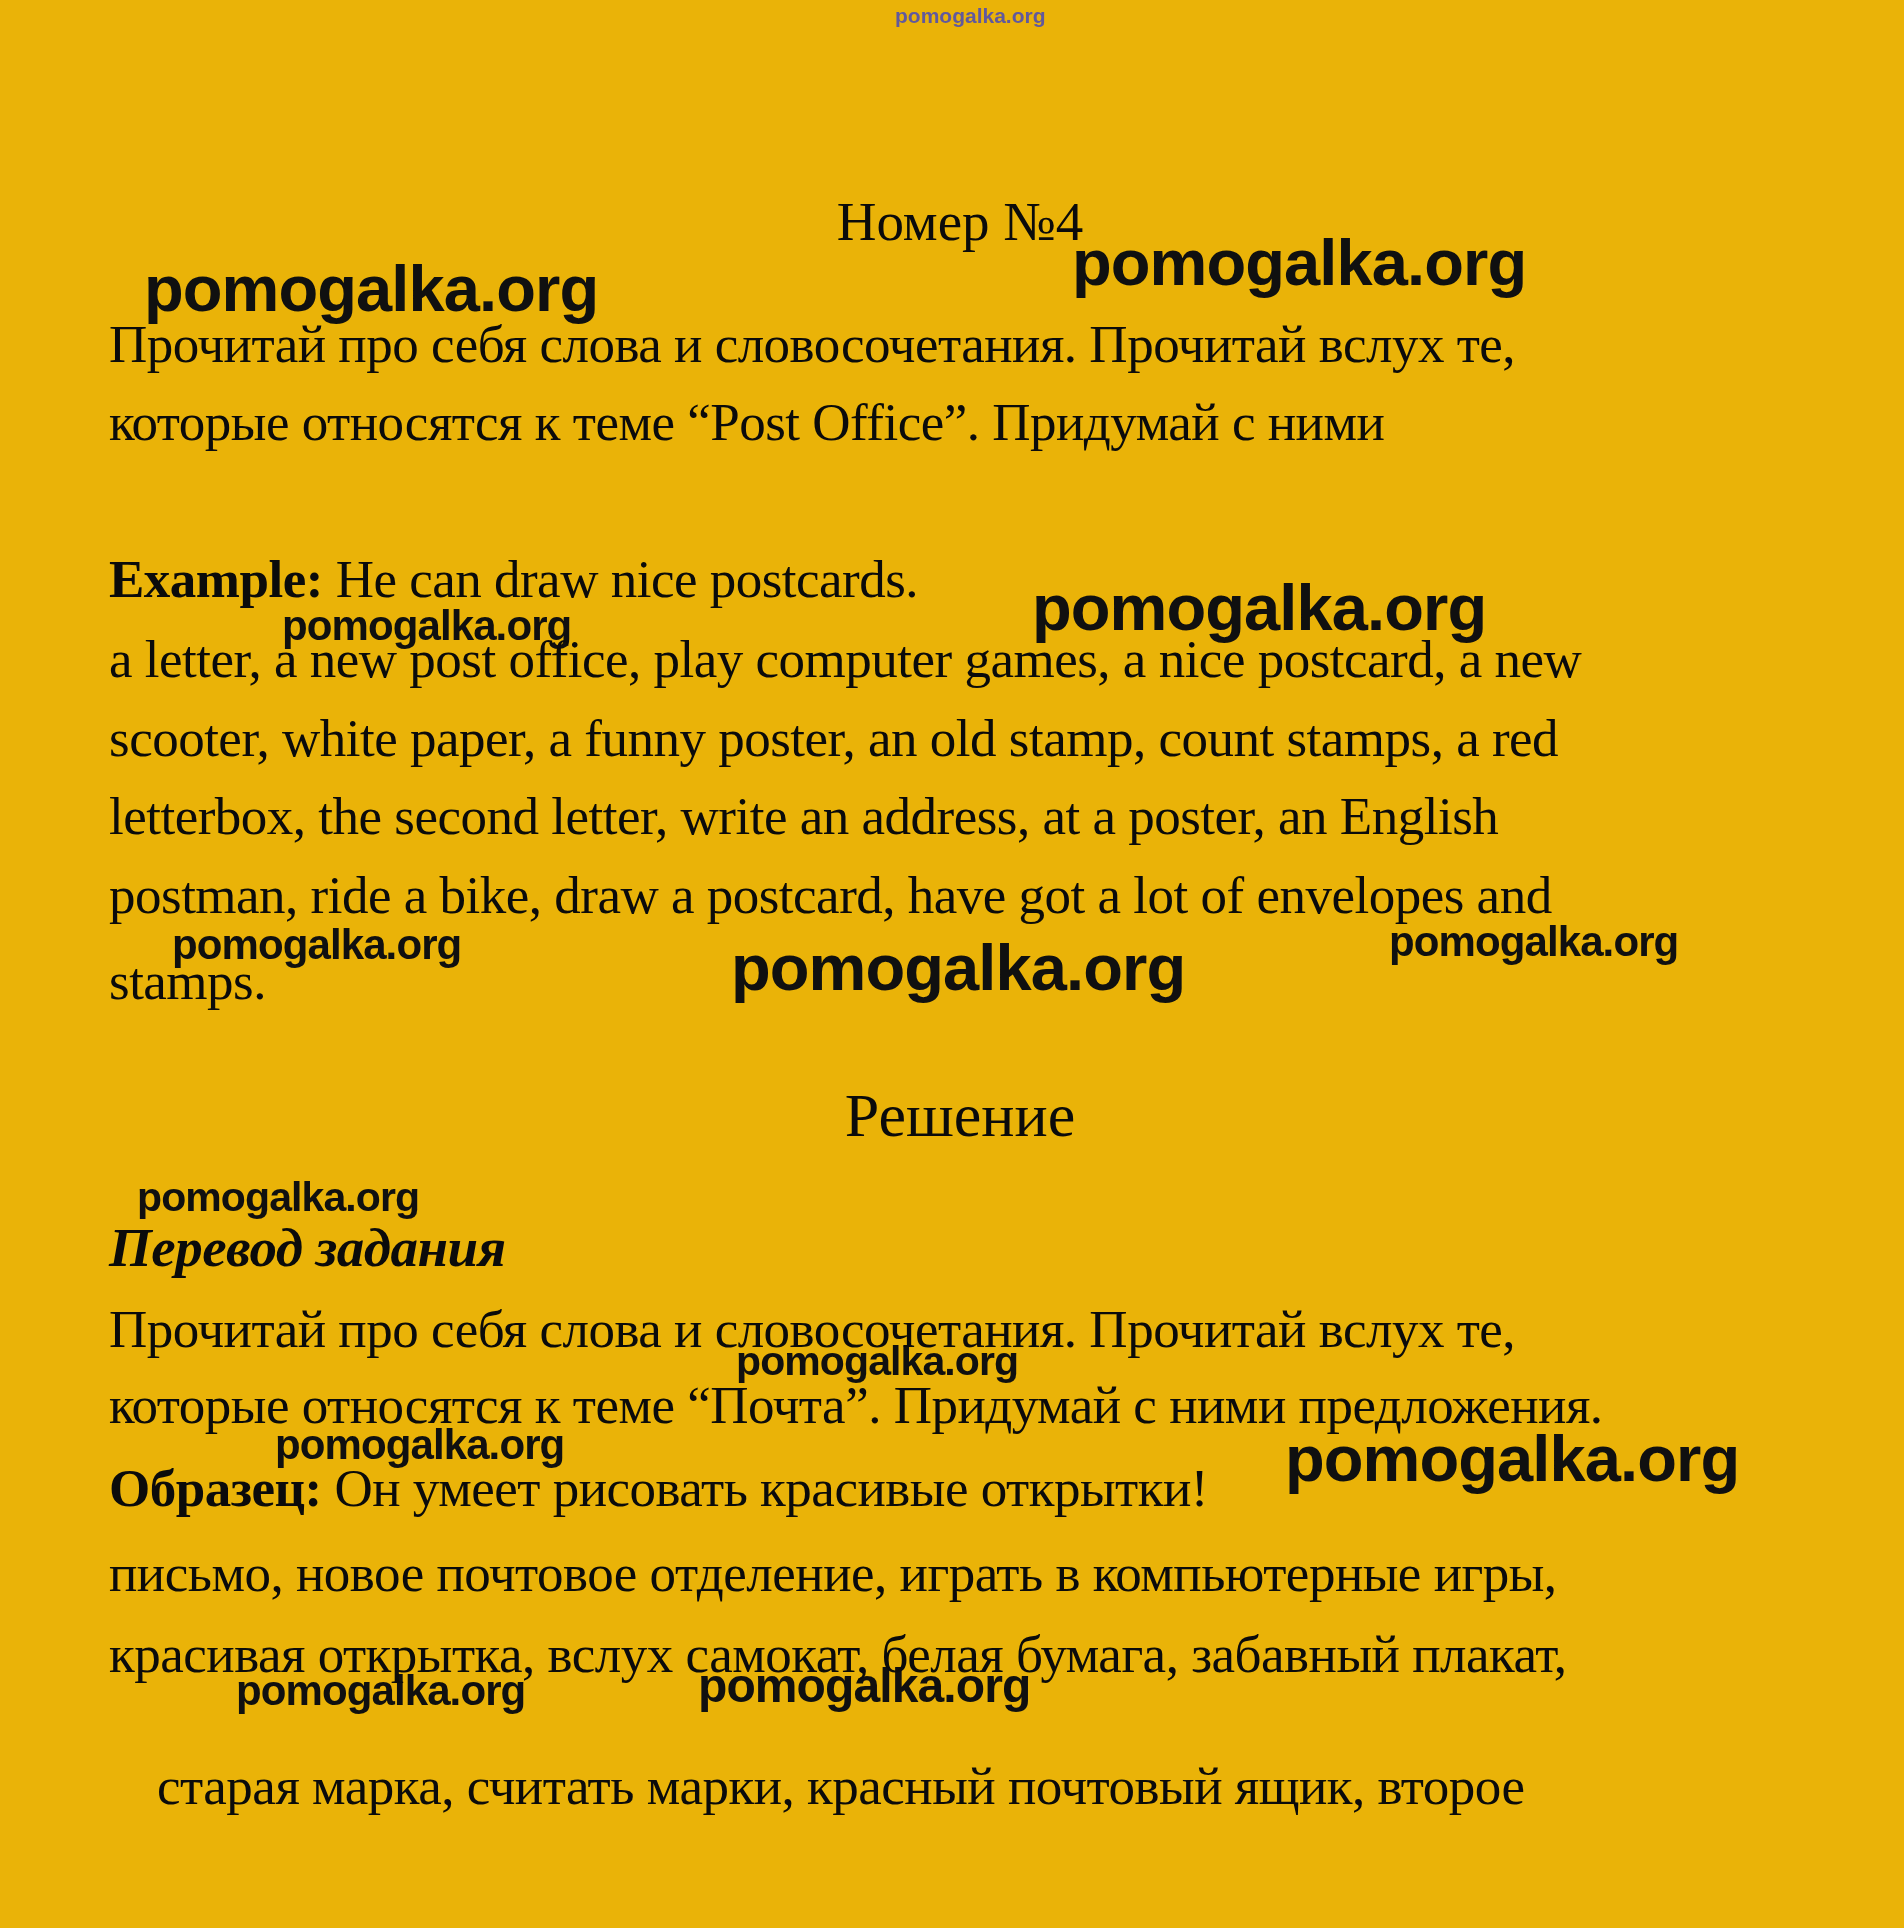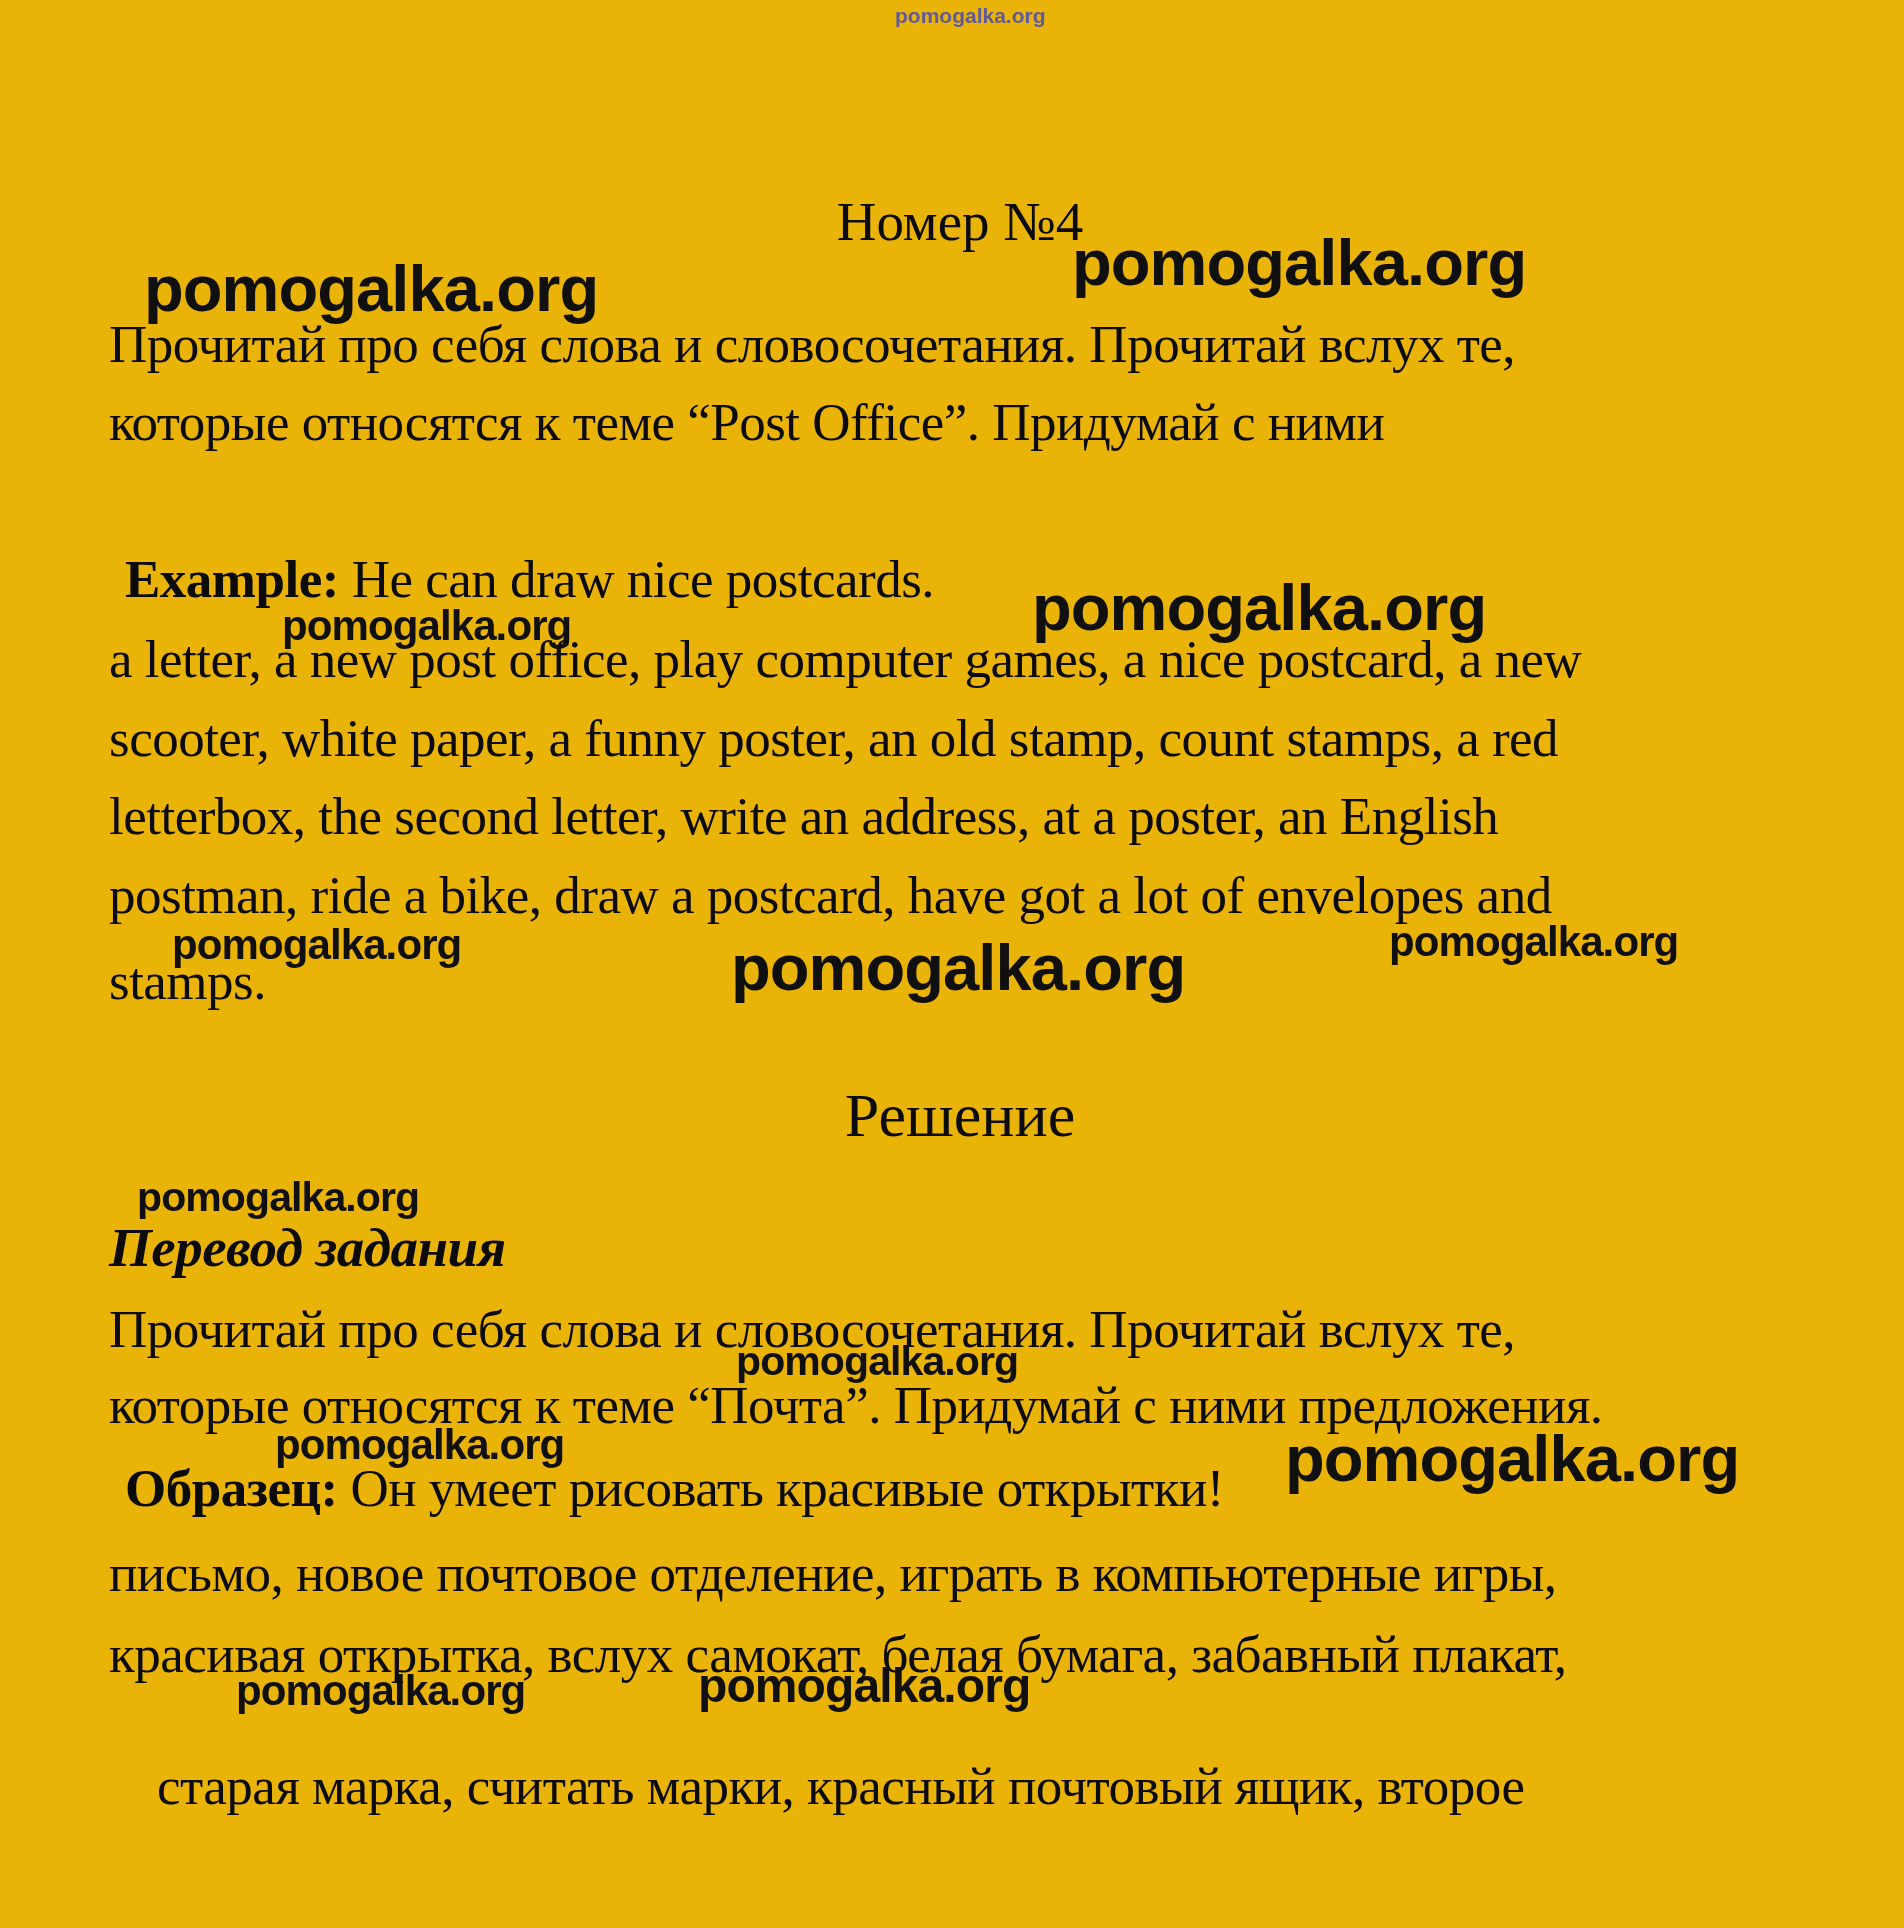--- a/index.html
+++ b/index.html
@@ -15,21 +15,21 @@
   .serif-line {
     position: absolute;
     font-family: "Liberation Serif", serif;
     font-size: 53px;
     line-height: 1.15;
     color: #0b0b0b;
     white-space: nowrap;
     letter-spacing: -0.5px;
     z-index: 2;
   }
-  .serif-line b { font-weight: 700; margin-left: 16px; }
+  .serif-line b { font-weight: 700; }
   .centered {
     left: 8px;
     width: 100%;
     text-align: center;
     letter-spacing: 0;
   }
   .heading-italic {
     font-weight: 700;
     font-style: italic;
     font-size: 55px;

